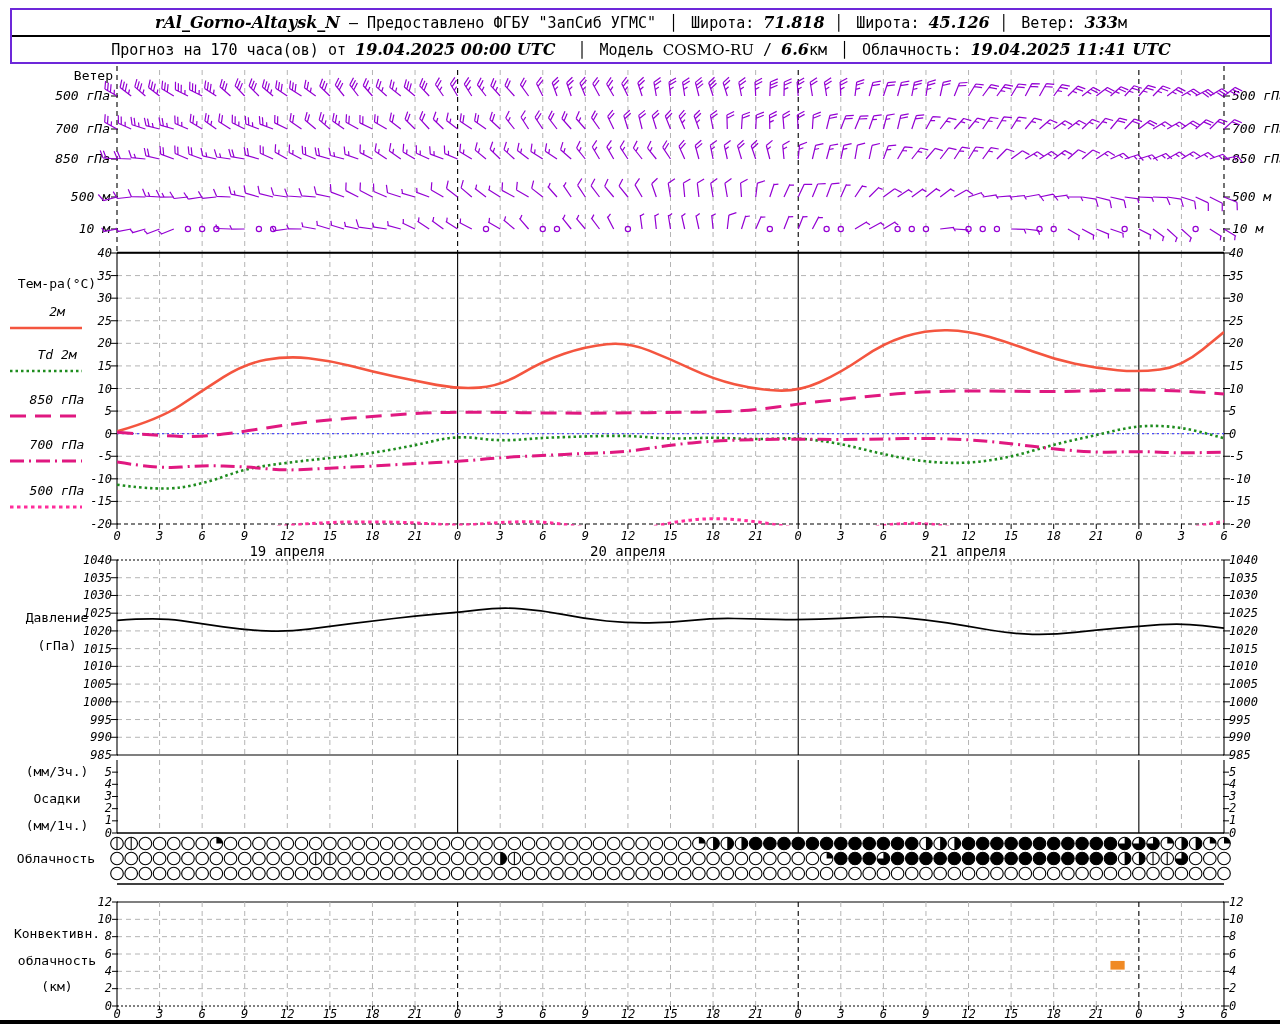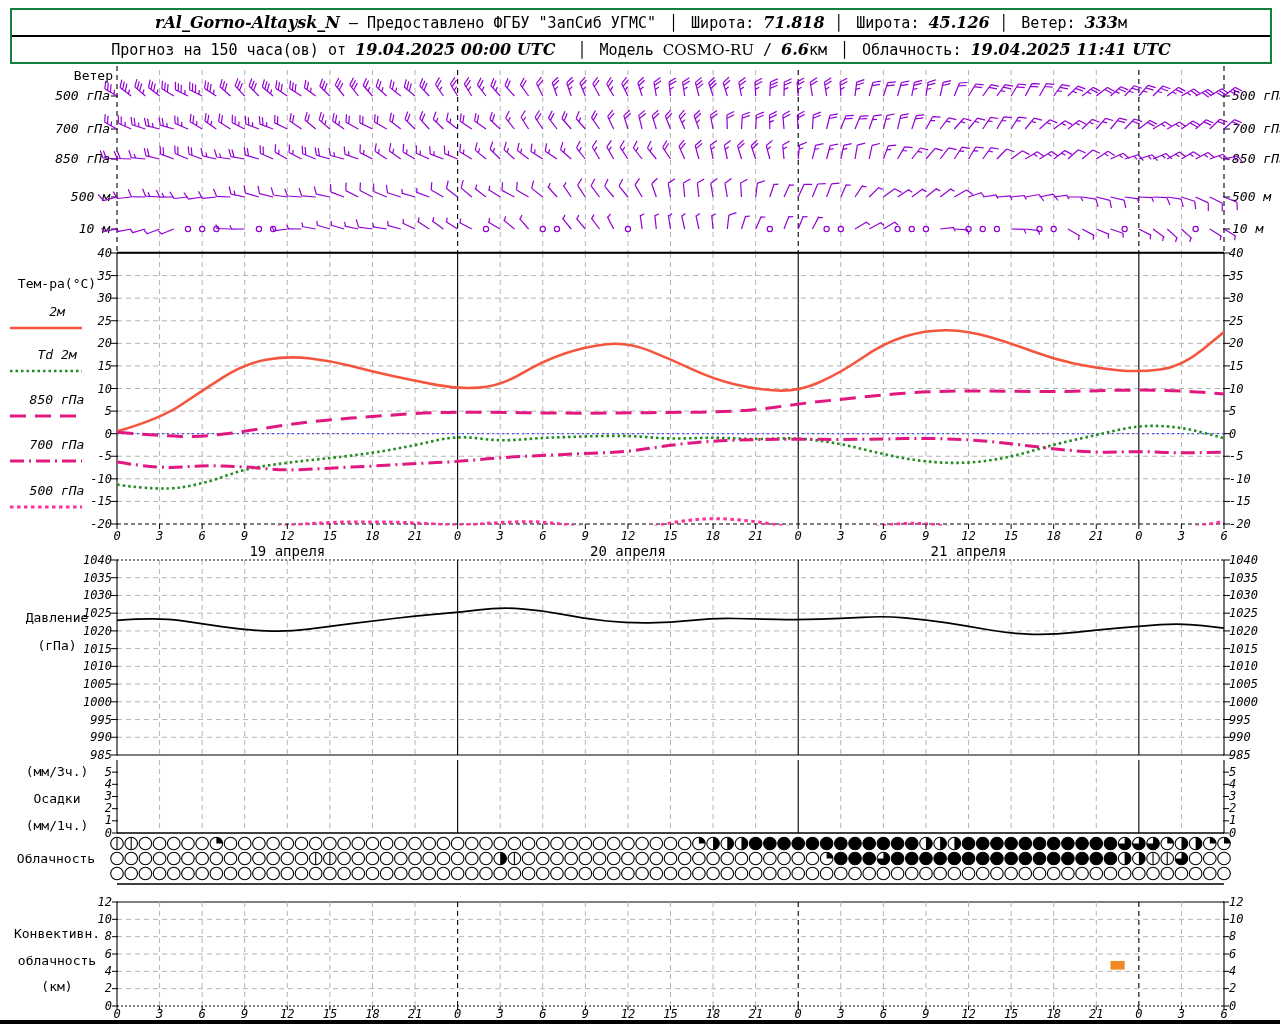--- a/index.html
+++ b/index.html
@@ -1,37 +1,37 @@
 <!DOCTYPE html>
 <html><head>
 <meta charset="utf-8">
 <style>
   html,body{margin:0;padding:0;background:#fff}
   .screen{position:relative;width:1280px;height:1024px;background:#fff;overflow:hidden;
           font-family:"DejaVu Sans Mono",monospace}
-  .hdr{position:absolute;left:10px;top:8px;width:1258px;border:2px solid #15803d;background:#fff;z-index:2}
+  .hdr{position:absolute;left:10px;top:8px;width:1258px;border:2px solid #6d28d9;background:#fff;z-index:2}
   .hrow{height:25px;display:flex;align-items:center;justify-content:center;
         font:15px "DejaVu Sans Mono",monospace;white-space:pre;color:#000}
   .hrow + .hrow{border-top:2px solid #000}
   .hrow span.name,.hrow span.val{font-family:"DejaVu Serif",serif;font-style:italic;font-weight:bold;font-size:16px}
   .hrow span.bold{font-family:"DejaVu Serif",serif;font-weight:normal;font-size:15px}
   .hrow span.sep{padding:0 4px}
   svg{position:absolute;left:0;top:0}
   .tick{font:italic 12px "DejaVu Sans Mono",monospace;fill:#000}
   .lbl{font:13px "DejaVu Sans Mono",monospace;fill:#000}
   .lbl-i{font:italic 13px "DejaVu Sans Mono",monospace;fill:#000}
   .day{font:14px "DejaVu Sans Mono",monospace;fill:#000}
 </style>
 </head>
 <body>
 
 <div class="screen">
   <div class="hdr">
     <div class="hrow" id="hline1"><span class="name">rAl_Gorno-Altaysk_N</span><span> — Предоставлено ФГБУ "ЗапСиб УГМС" </span><span class="sep">│</span><span> Широта: </span><span class="val">71.818 </span><span class="sep">│</span><span> Широта: </span><span class="val">45.126 </span><span class="sep">│</span><span> Ветер: </span><span class="val">333</span><span>м</span></div>
-    <div class="hrow" id="hline2"><span>Прогноз на 150 часа(ов) от </span><span class="val">19.04.2025 00:00 UTC</span><span class="sep">  │ </span><span>Модель </span><span class="bold">COSMO-RU</span><span> / </span><span class="val">6.6</span><span>км </span><span class="sep">│ </span><span>Облачность: </span><span class="val">19.04.2025 11:41 UTC</span></div>
+    <div class="hrow" id="hline2"><span>Прогноз на 170 часа(ов) от </span><span class="val">19.04.2025 00:00 UTC</span><span class="sep">  │ </span><span>Модель </span><span class="bold">COSMO-RU</span><span> / </span><span class="val">6.6</span><span>км </span><span class="sep">│ </span><span>Облачность: </span><span class="val">19.04.2025 11:41 UTC</span></div>
   </div>
   <svg id="chart" width="1280" height="1024" viewBox="0 0 1280 1024">
       <g>
         <line x1="159.5769230769231" y1="70" x2="159.5769230769231" y2="252" stroke="#b4b4b4" stroke-width="1" stroke-dasharray="5 4"></line>
         <line x1="202.15384615384616" y1="70" x2="202.15384615384616" y2="252" stroke="#b4b4b4" stroke-width="1" stroke-dasharray="5 4"></line>
         <line x1="244.73076923076923" y1="70" x2="244.73076923076923" y2="252" stroke="#b4b4b4" stroke-width="1" stroke-dasharray="5 4"></line>
         <line x1="287.3076923076923" y1="70" x2="287.3076923076923" y2="252" stroke="#b4b4b4" stroke-width="1" stroke-dasharray="5 4"></line>
         <line x1="329.88461538461536" y1="70" x2="329.88461538461536" y2="252" stroke="#b4b4b4" stroke-width="1" stroke-dasharray="5 4"></line>
         <line x1="372.46153846153845" y1="70" x2="372.46153846153845" y2="252" stroke="#b4b4b4" stroke-width="1" stroke-dasharray="5 4"></line>
         <line x1="415.03846153846155" y1="70" x2="415.03846153846155" y2="252" stroke="#b4b4b4" stroke-width="1" stroke-dasharray="5 4"></line>

